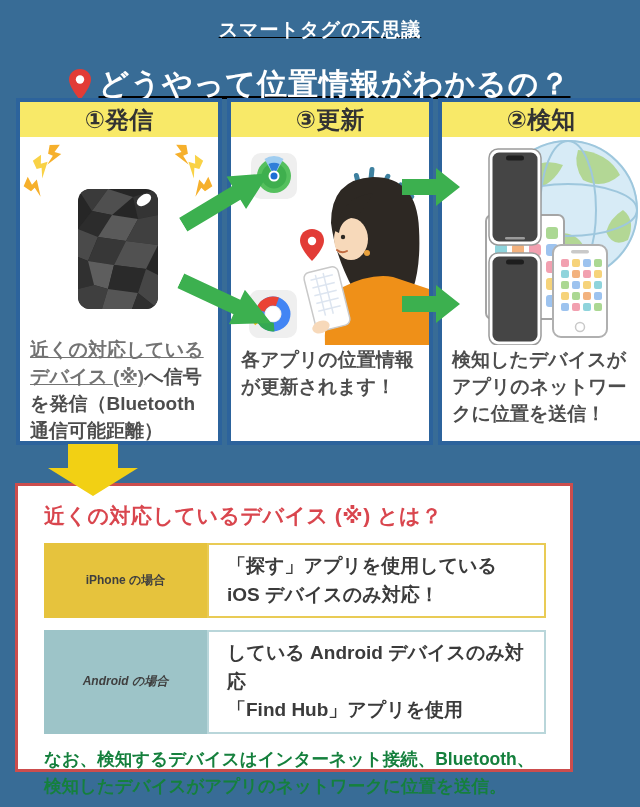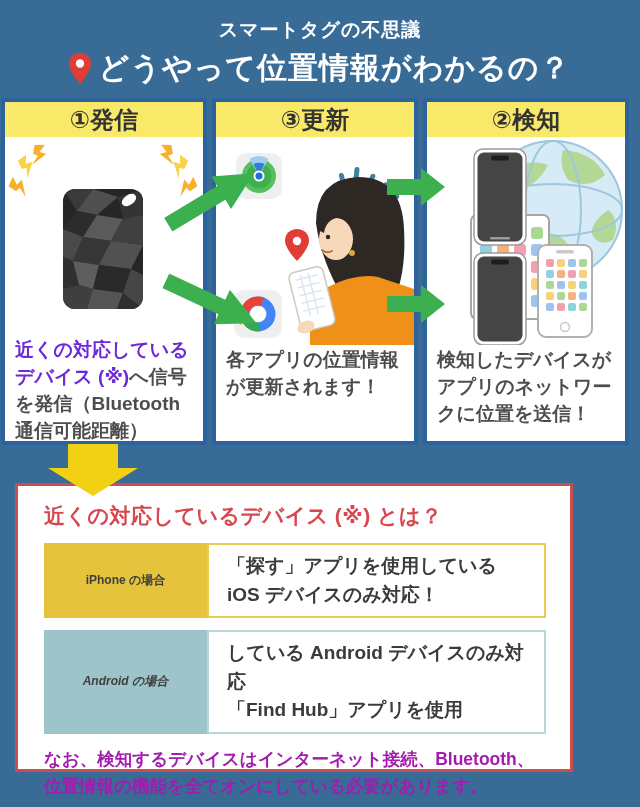--- a/index.html
+++ b/index.html
@@ -3,50 +3,50 @@
 <meta charset="utf-8">
 <style>
   * { margin:0; padding:0; box-sizing:border-box; }
   html,body { background:#386c96; }
   .page {
     position:relative; width:640px; height:807px; overflow:hidden;
     background:#386c96;
     font-family:"Liberation Sans","DejaVu Sans",sans-serif;
   }
   
-  .hdr { text-align:center; padding-top:17px; }
+  .hdr { text-align:center; padding-top:17px;text-decoration:underline; }
   .hdr-sub { font-size:19px; font-weight:600; color:#ffffff; letter-spacing:1px; }
-  .hdr-title-row { display:flex; justify-content:center; align-items:center; gap:7px; margin-top:5px; }
+  .hdr-title-row { display:flex; justify-content:center; align-items:center; gap:7px; margin-top:21px; }
   .hdr-title { font-size:30px; font-weight:800; color:#ffffff; letter-spacing:1px; }
   
-  .steps-row { position:absolute; left:1px; top:98px; width:616px; height:347px; display:flex; gap:5px; }
+  .steps-row { position:absolute; left:16px; top:98px; width:616px; height:347px; display:flex; gap:5px; }
   .step-card { flex:1; background:#ffffff; border:4px solid #2c639c; display:flex; flex-direction:column; }
   .step-head { background:#f8e968; text-align:center; font-size:24px; font-weight:600; color:#333333; height:35px; line-height:35px; flex:none; }
   .step-illus { position:relative; flex:none; }
   .illus-1 { height:198px; } .illus-2,.illus-3 { height:208px; }
   .step-cap { padding:2px 9px 0 10px; font-size:19px; line-height:1.42; color:#4d4d4d; font-weight:600; }
-  .cap-red { color:#6d28d9; }
+  .cap-red { color:#737373;text-decoration:underline; }
   
   .g-arrow { position:absolute; z-index:2; }
   .down-arrow { position:absolute; left:48px; top:444px; z-index:3; }
   
   .fbox { position:absolute; left:15px; top:483px; width:558px; height:289px;
           background:#ffffff; border:3px solid #cc4d4d; padding:16px 22px 0 24px; }
   .fbox-h { font-size:21px; font-weight:800; color:#d9464e; margin:0 0 13px 2px; letter-spacing:0.5px; }
   .spec-row { display:flex; margin:0 2px 12px 2px; }
   .spec-label { width:163px; flex:none; display:flex; align-items:center; justify-content:center;
                 font-size:12px; font-weight:600; color:#3f3f3f; }
   .spec-label.iphone { background:#e6c33d; }
   .spec-label.android { background:#9dc4c8;font-style:italic; }
   .spec-value { flex:1; border:2px solid; padding:7px 12px 7px 18px; font-size:19px;
                 line-height:1.5; color:#3b3b3b; font-weight:600; background:#ffffff; }
   .spec-value.iphone { border-color:#e9cb55; }
   .spec-value.android { border-color:#b9d6da; }
   .spec-line { display:block; }
-  .fbox-note { font-size:17.5px; font-weight:600; color:#a21caf; line-height:1.55; margin:2px 0 0 2px; }
+  .fbox-note { font-size:17.5px; font-weight:600; color:#15803d; line-height:1.55; margin:2px 0 0 2px; }
   .note-line { display:block; }
   svg { display:block; }
 </style>
 </head>
 <body>
 
 <div class="page">
 
   <div class="hdr">
     <div class="hdr-sub">スマートタグの不思議</div>
@@ -294,17 +294,17 @@
     <div class="spec-row">
       <div class="spec-label android">Android の場合</div>
       <div class="spec-value android">
         <span class="spec-line">している Android デバイスのみ対応</span>
         <span class="spec-line">「Find Hub」アプリを使用</span>
       </div>
     </div>
 
     <p class="fbox-note">
       <span class="note-line">なお、検知するデバイスはインターネット接続、Bluetooth、</span>
-      <span class="note-line">位置情報の機能を全てオンにしている必要があります。</span>
+      <span class="note-line">検知したデバイスがアプリのネットワークに位置を送信。</span>
     </p>
   </section>
 
 </div>
 
 </body></html>

